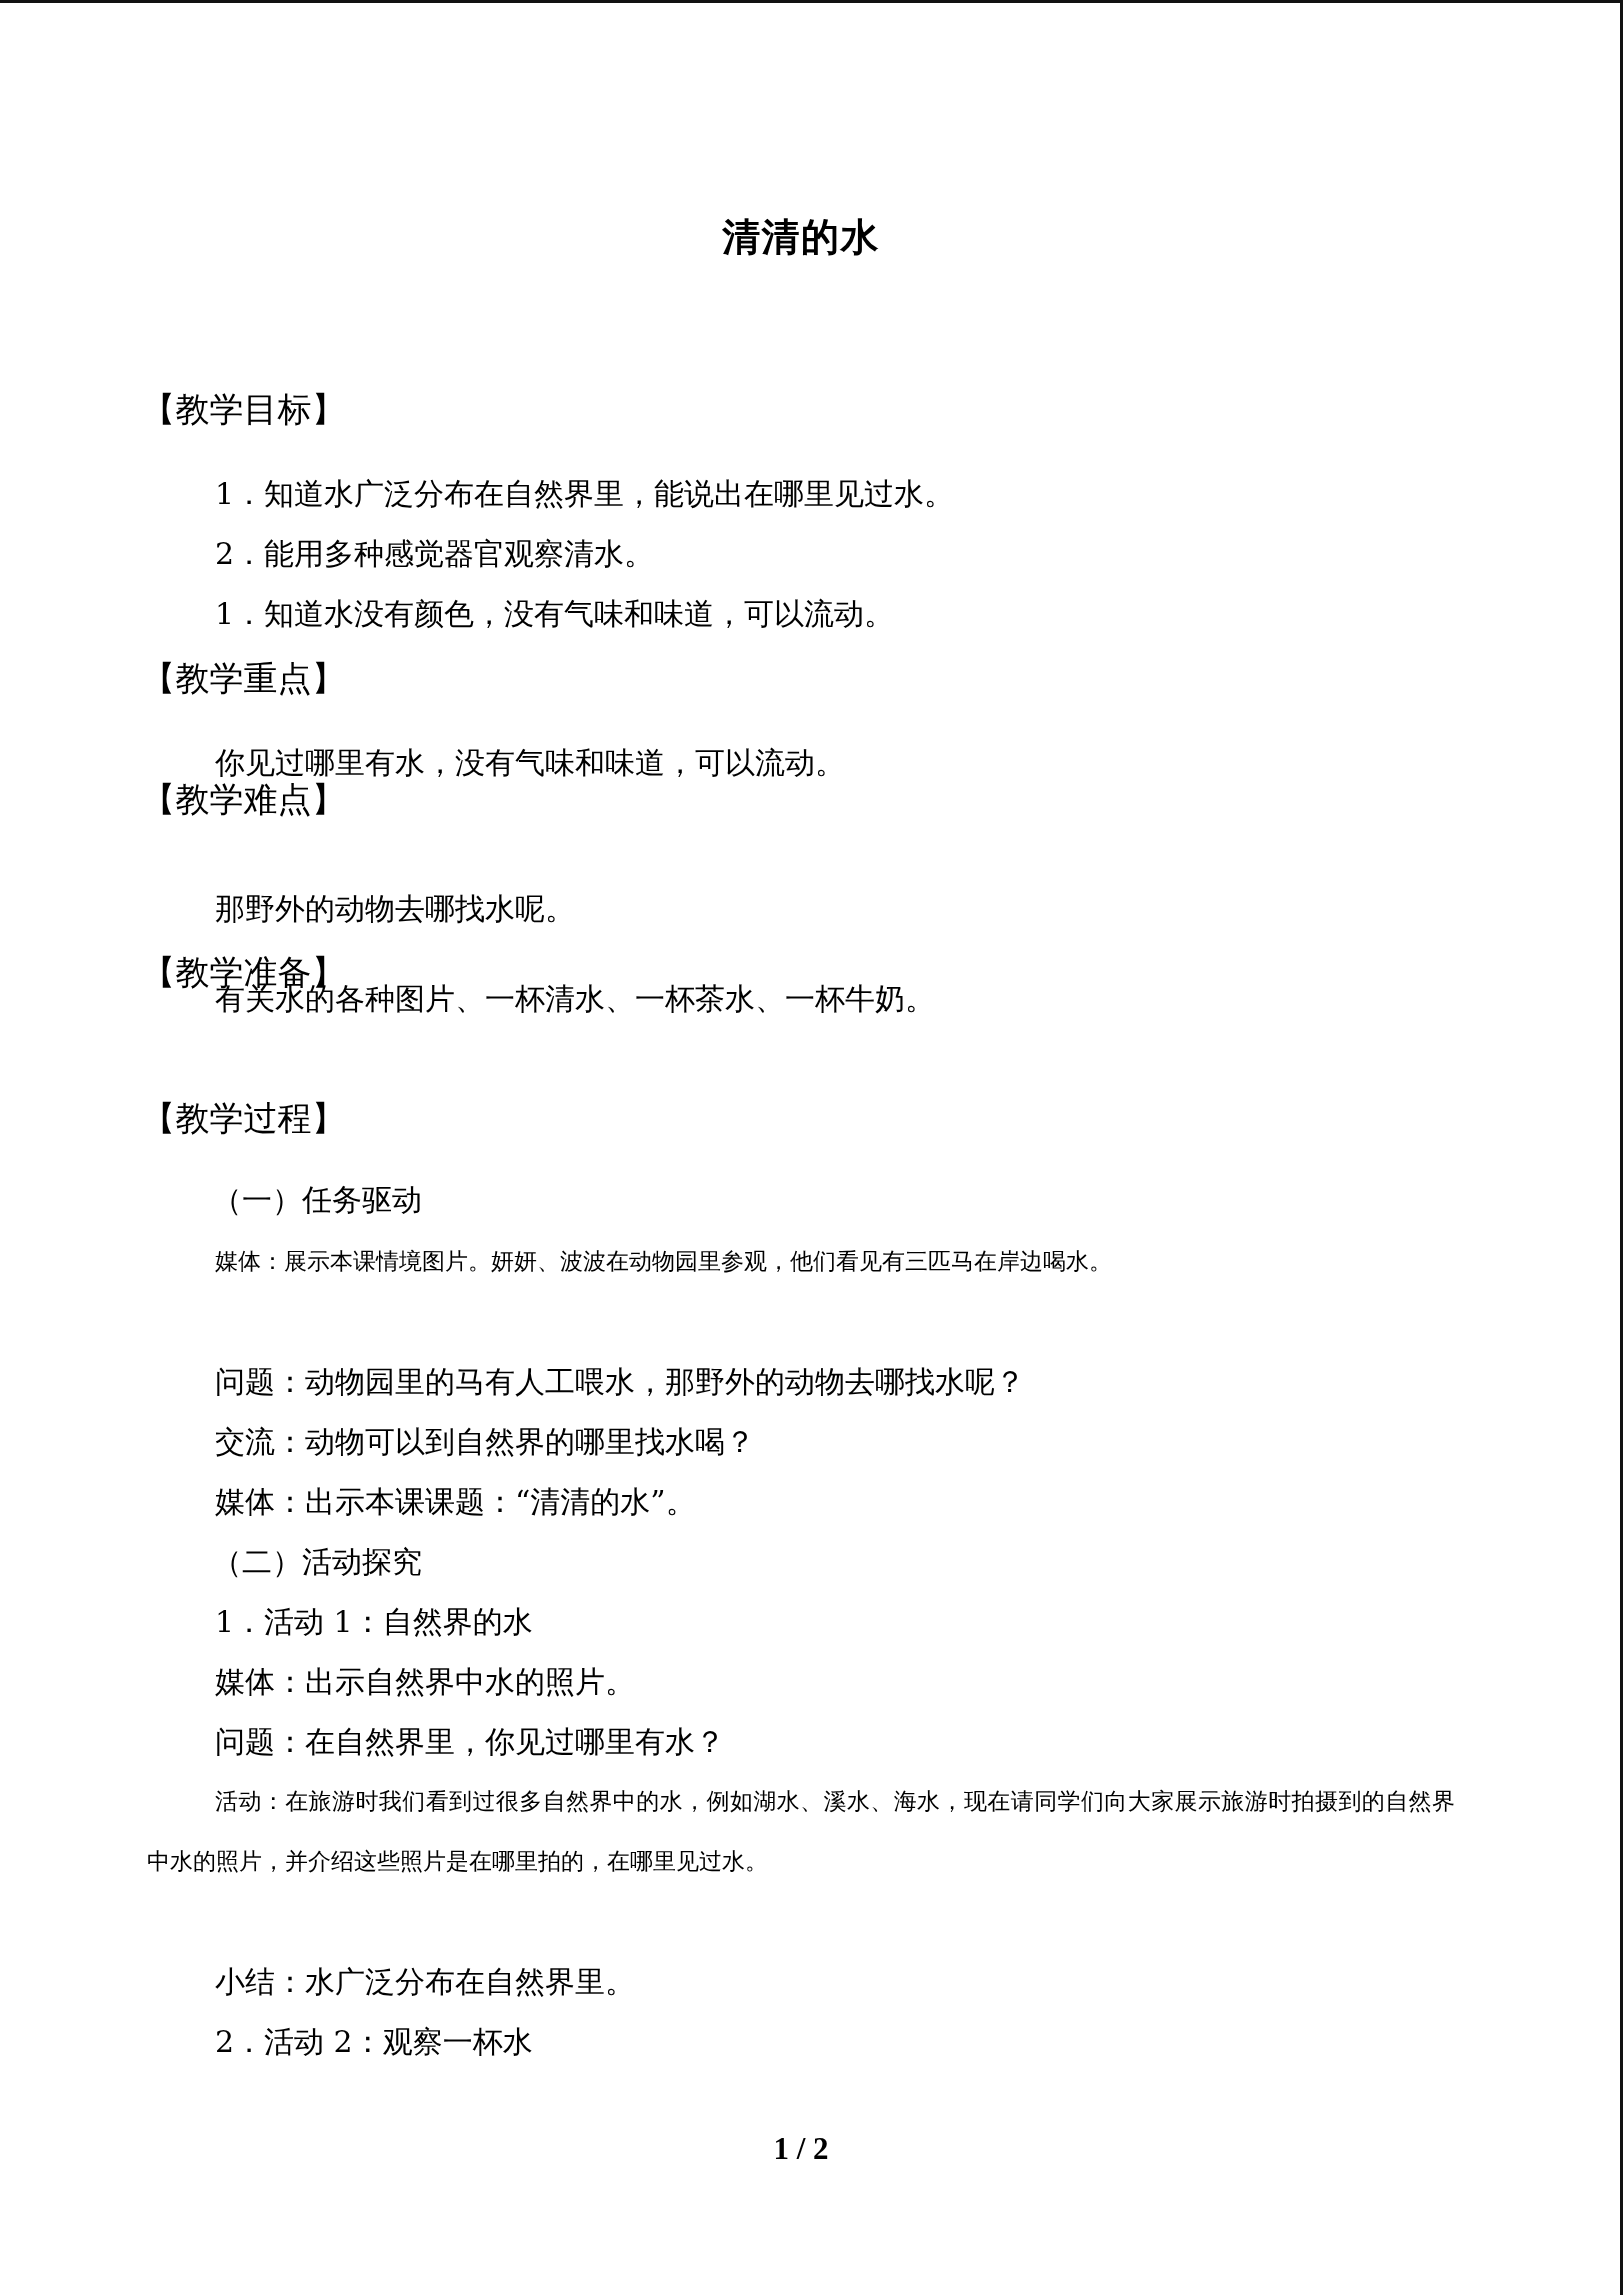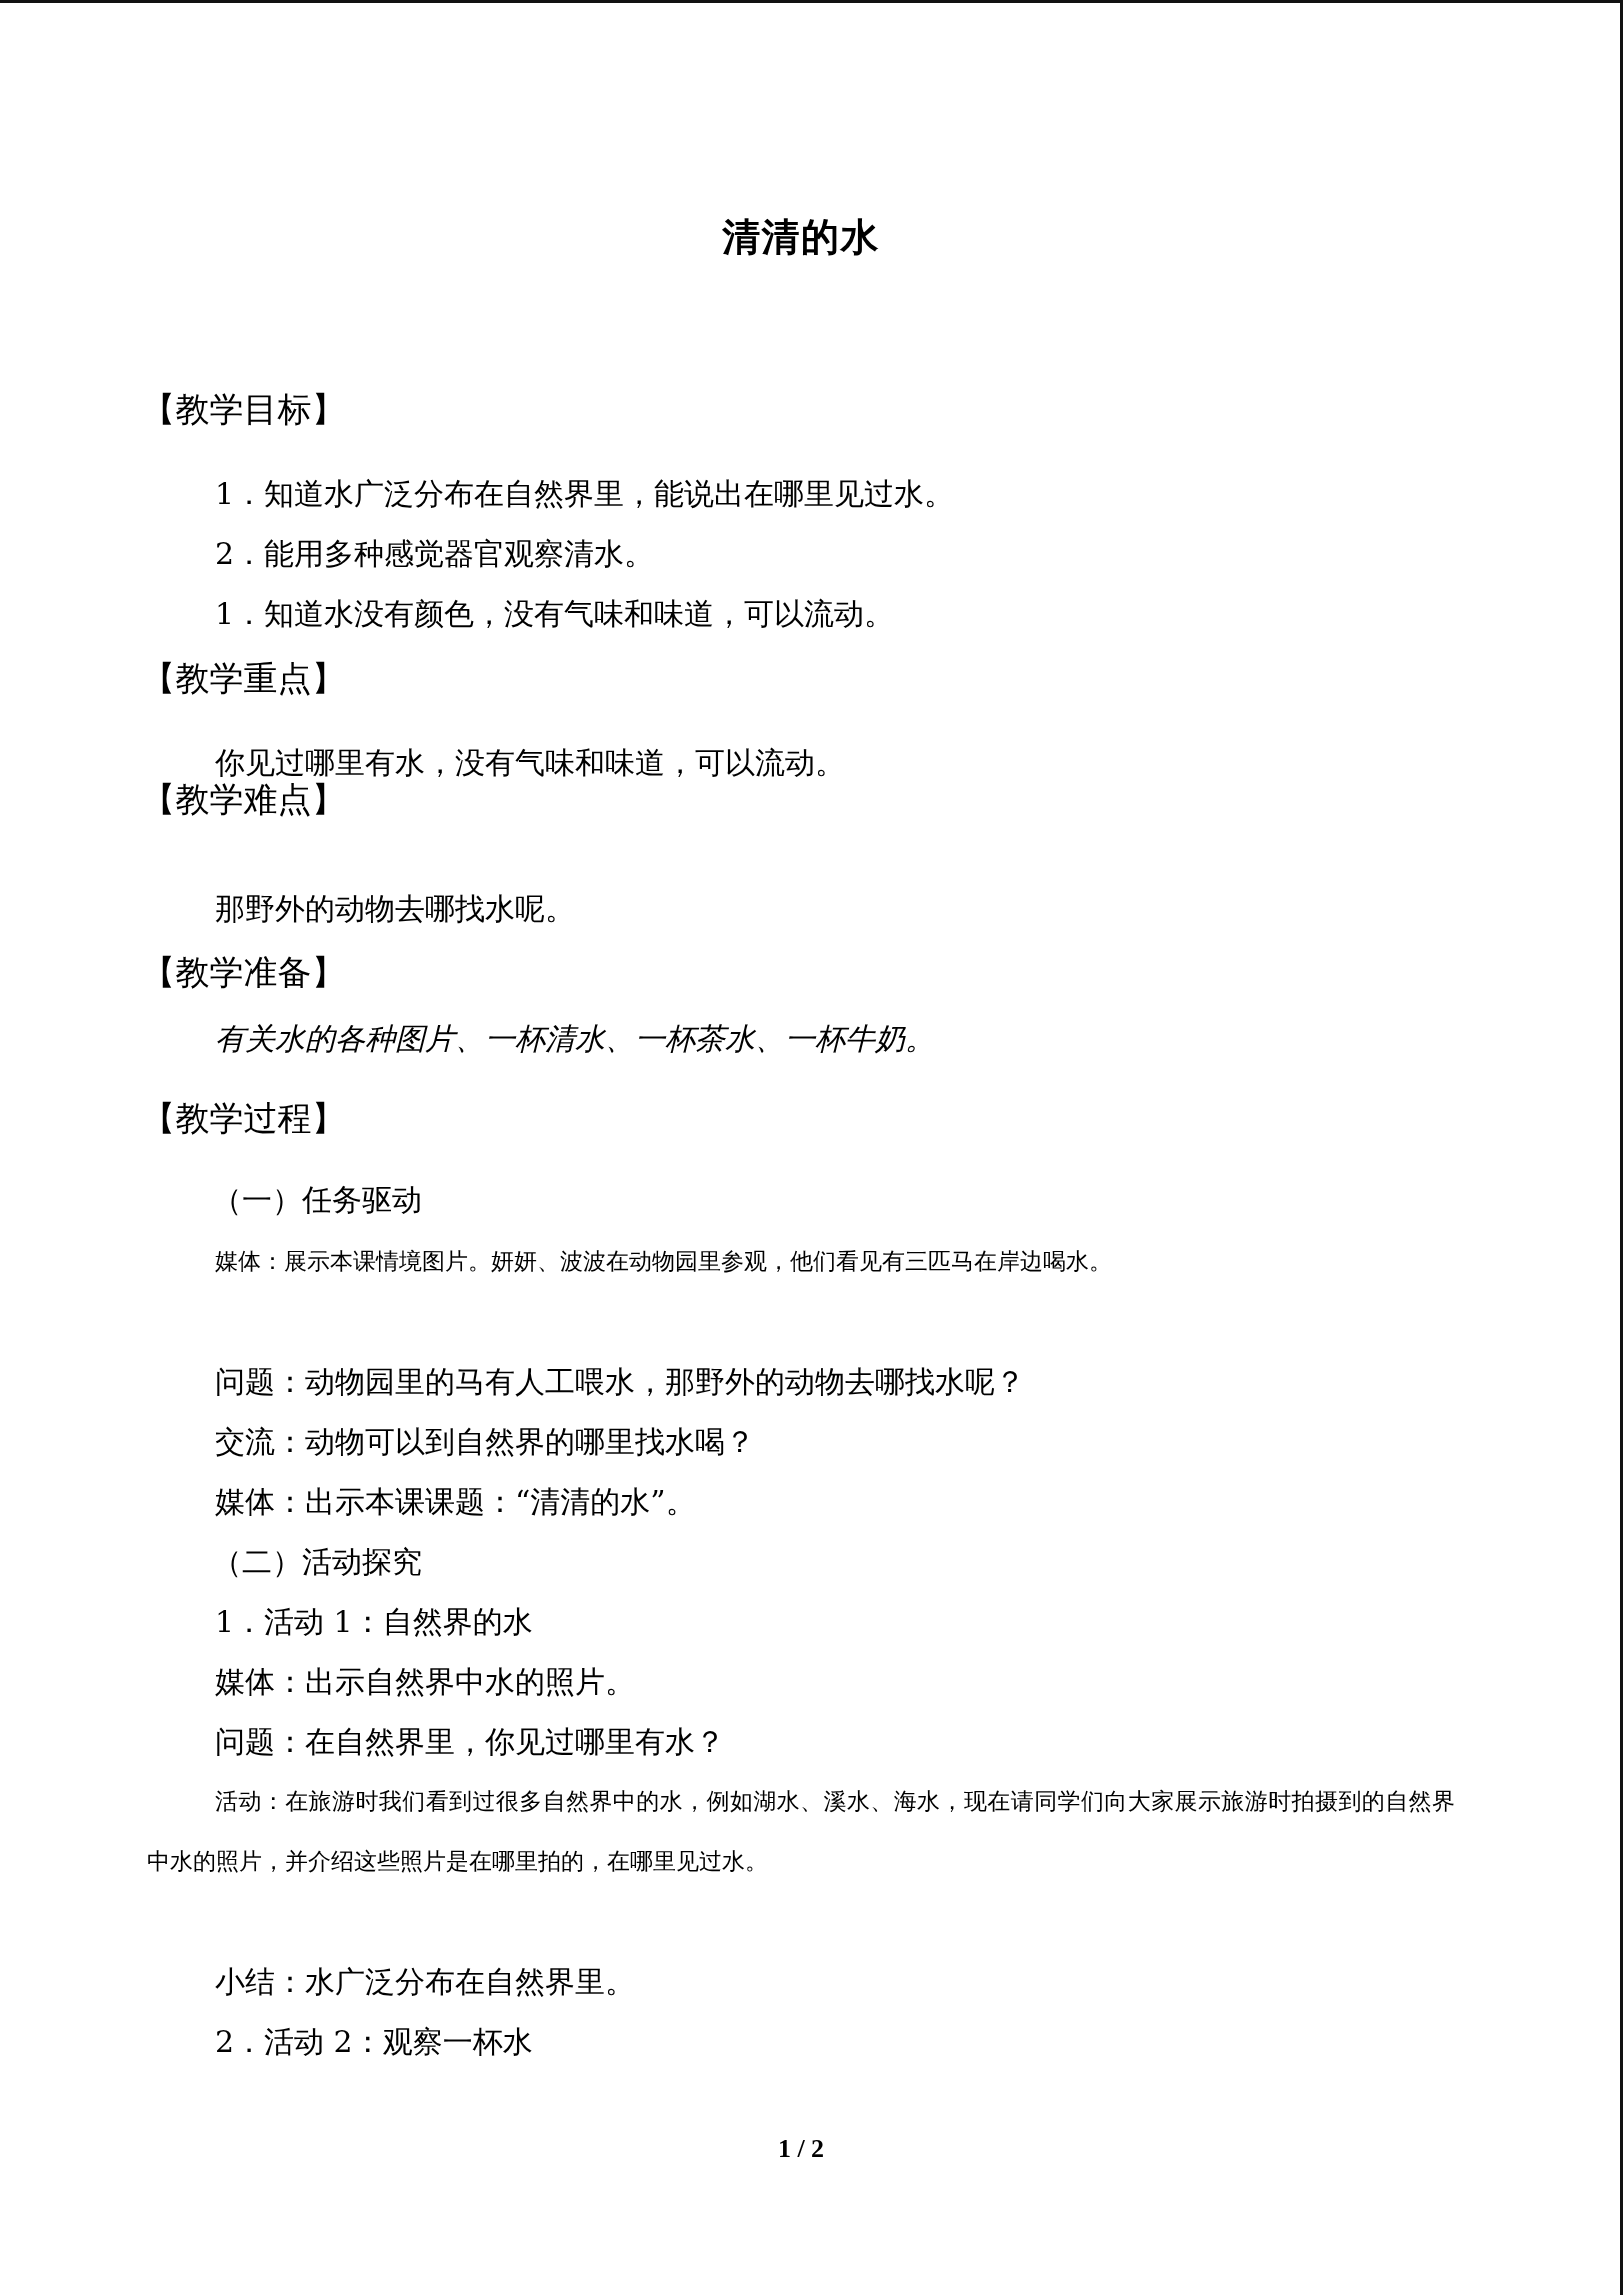--- a/index.html
+++ b/index.html
@@ -69,21 +69,21 @@
       font-family: "DejaVu Serif", "Liberation Serif", serif;
     }
     .page-number {
       position: absolute;
       left: 0;
       top: 2134px;
       width: 1308px;
       text-align: center;
       font-family: "Liberation Serif", serif;
       font-weight: bold;
-      font-size: 26px;
+      font-size: 31px;
       line-height: 30px;
     }
   </style>
 </head>
 <body>
 
 <div class="edge-top"></div>
 <div class="edge-right"></div>
 
 <div class="page">
@@ -95,21 +95,21 @@
   <div class="line indent" style="top:533px;">2．能用多种感觉器官观察清水。</div>
   <div class="line indent" style="top:593px;">1．知道水没有颜色，没有气味和味道，可以流动。</div>
 
   <div class="heading" style="top:654px;">【教学重点】</div>
   <div class="line indent" style="top:742px;">你见过哪里有水，没有气味和味道，可以流动。</div>
 
   <div class="heading" style="top:775px;">【教学难点】</div>
   <div class="line indent" style="top:888px;">那野外的动物去哪找水呢。</div>
 
   <div class="heading" style="top:948px;">【教学准备】</div>
-  <div class="line indent" style="top:1018px;font-style:italic;">有关水的各种图片、一杯清水、一杯茶水、一杯牛奶。</div>
+  <div class="line indent" style="top:978px;">有关水的各种图片、一杯清水、一杯茶水、一杯牛奶。</div>
 
   <div class="heading" style="top:1094px;">【教学过程】</div>
 
   <div class="line" style="top:1179px; padding-left:65px; box-sizing:border-box;">（一）任务驱动</div>
   <div class="para" style="top:1231px;">媒体：展示本课情境图片。妍妍、波波在动物园里参观，他们看见有三匹马在岸边喝水。</div>
   <div class="line indent" style="top:1361px;">问题：动物园里的马有人工喂水，那野外的动物去哪找水呢？</div>
   <div class="line indent" style="top:1421px;">交流：动物可以到自然界的哪里找水喝？</div>
   <div class="line indent" style="top:1481px;">媒体：出示本课课题：“清清的水”。</div>
   <div class="line" style="top:1541px; padding-left:65px; box-sizing:border-box;">（二）活动探究</div>
   <div class="line indent" style="top:1601px;">1．活动 1：自然界的水</div>

